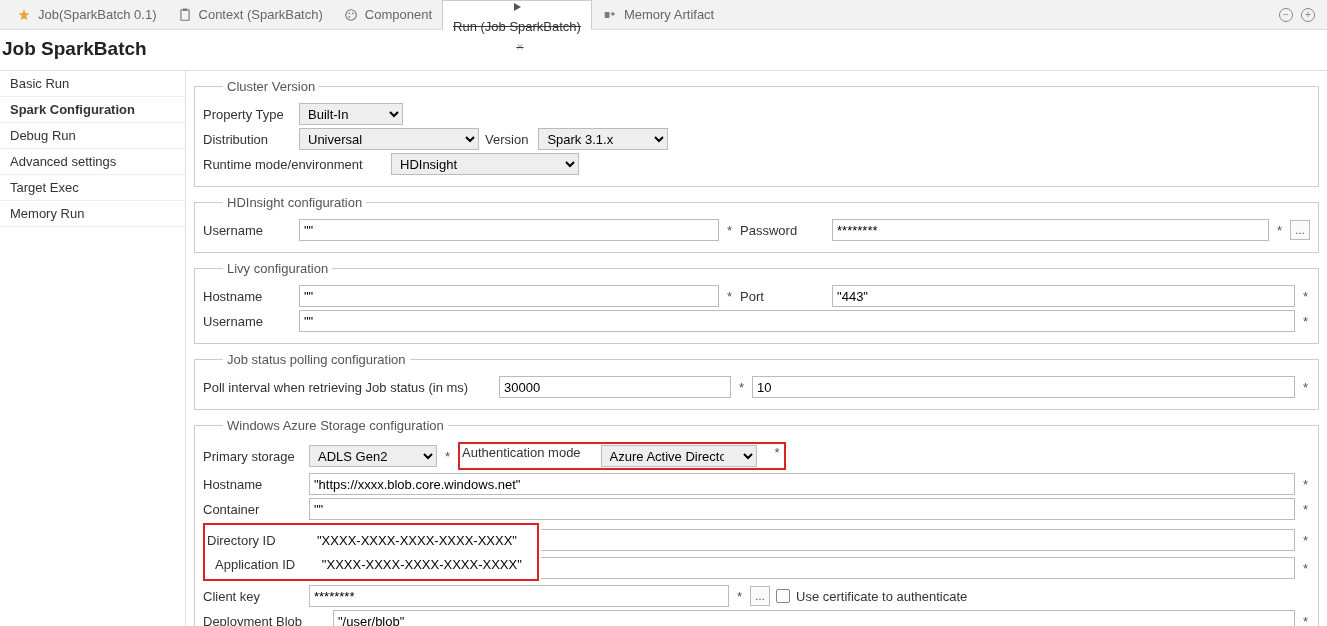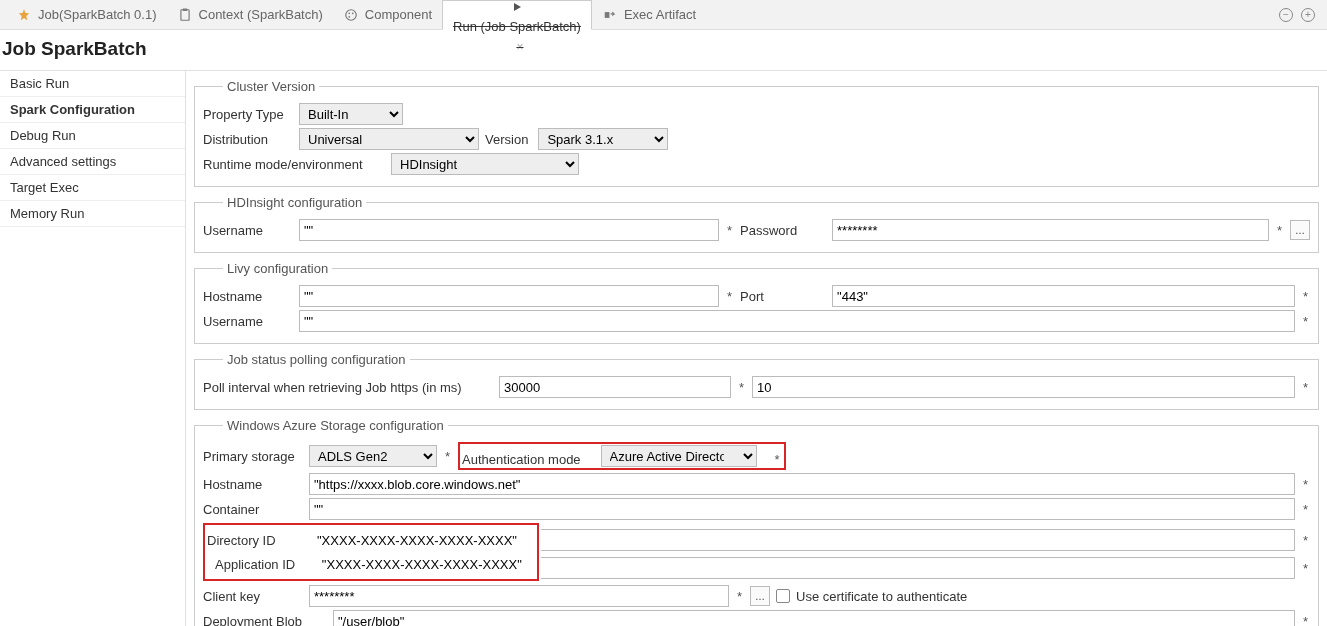--- a/index.html
+++ b/index.html
@@ -78,21 +78,21 @@
   select { background:#eee; padding-right: 16px;}
   input[type=text] { background:#fff;}
   .flex1 { flex:1; }
   .w-user { width:420px;}
   .lbl-w1 { width:90px; display:inline-block;}
   .lbl-w2 { width:290px; display:inline-block;}
   .lbl-w3 { width:124px; display:inline-block;}
   .lbl-livy { width:90px; display:inline-block;}
   .lbl-store { width:100px; display:inline-block;}
   .hl-red { border:2px solid #d82424; }
-  .hl-box { border:2px solid #d82424; padding:1px 2px; display:flex; align-items:flex-end; gap:16px;}
+  .hl-box { border:2px solid #d82424; padding:1px 2px; display:flex; align-items:flex-start; gap:16px;}
   .checkbox { width:14px; height:14px; border:1px solid #888; border-radius:2px; display:inline-block; vertical-align:middle;}
   ::-webkit-scrollbar { width:14px; }
   ::-webkit-scrollbar-thumb { background:#c0c0c0; border-radius:7px;}
   ::-webkit-scrollbar-track { background:#f0f0f0;}
 </style>
 </head>
 <body>
 
 <div class="tabbar">
   <div class="tab">
@@ -132,21 +132,21 @@
     <span>Run (Job SparkBatch)</span>
     <span class="tab-close">×</span>
   </div>
   <div class="tab">
     <span class="icon">
         <svg width="14" height="14" viewBox="0 0 24 24">
           <rect x="3" y="7" width="8" height="10" fill="#7a7a7a"></rect>
           <path d="M13 10l6 0 -3 -3 M19 10l-3 3" stroke="#7a7a7a" stroke-width="2" fill="none"></path>
         </svg>
       </span>
-    <span>Exec Artifact</span>
+    <span>Memory Artifact</span>
   </div>
   <div class="tabbar-spacer"></div>
   <div class="tabbar-icons">
     <span class="circ">−</span>
     <span class="circ">+</span>
   </div>
 </div>
 
 <div class="title">Job SparkBatch</div>
 
@@ -206,21 +206,21 @@
       <div class="row">
         <span class="lbl lbl-livy">Username</span>
         <input type="text" class="flex1" value="&quot;&quot;" style="">
         <span class="star">*</span>
       </div>
     </fieldset>
 
     <fieldset>
       <legend>Job status polling configuration</legend>
       <div class="row">
-        <span class="lbl lbl-w2">Poll interval when retrieving Job https (in ms)</span>
+        <span class="lbl lbl-w2">Poll interval when retrieving Job status (in ms)</span>
         <input type="text" style="width: 232px;" value="30000">
         <span class="star">*</span>
         <input type="text" class="flex1" value="10" style="">
         <span class="star">*</span>
       </div>
     </fieldset>
 
     <fieldset style="border-bottom:none; padding-bottom:4px;">
       <legend>Windows Azure Storage configuration</legend>
       <div class="row">

